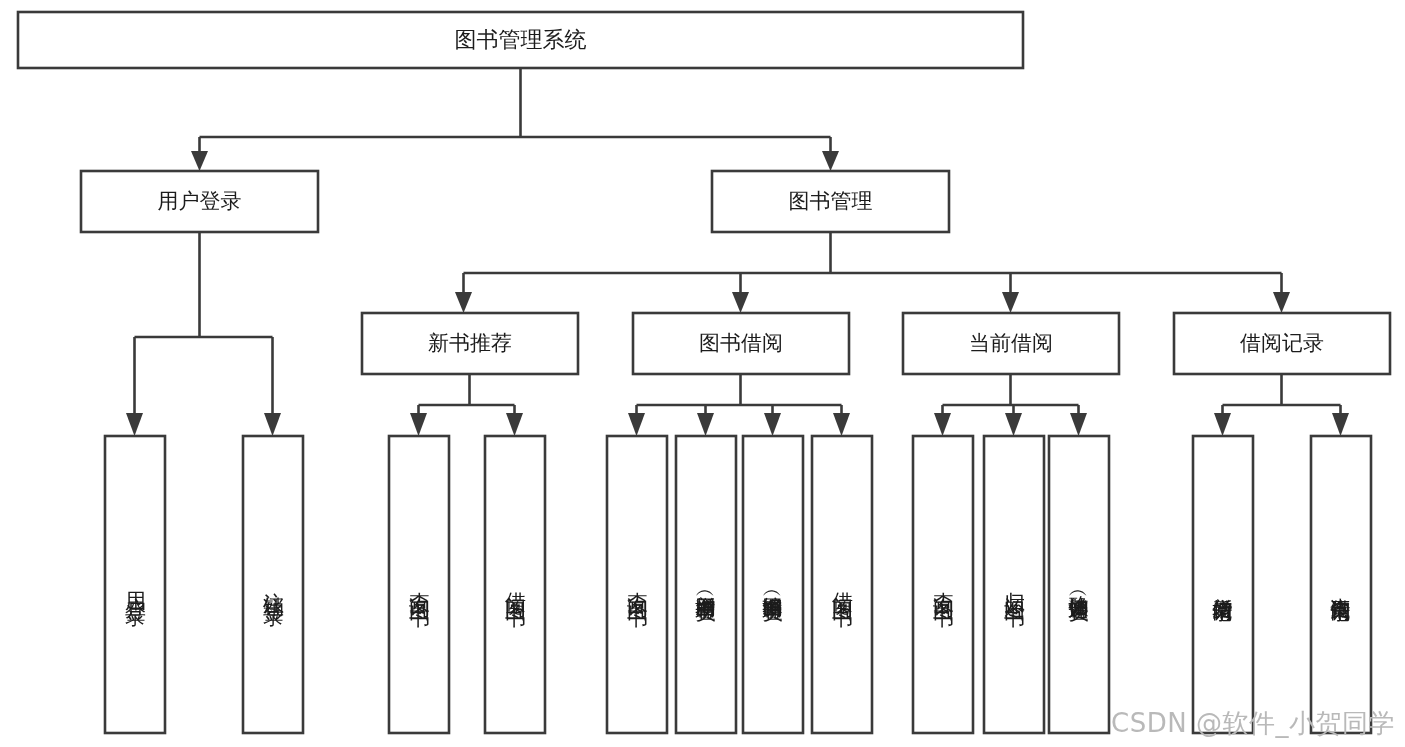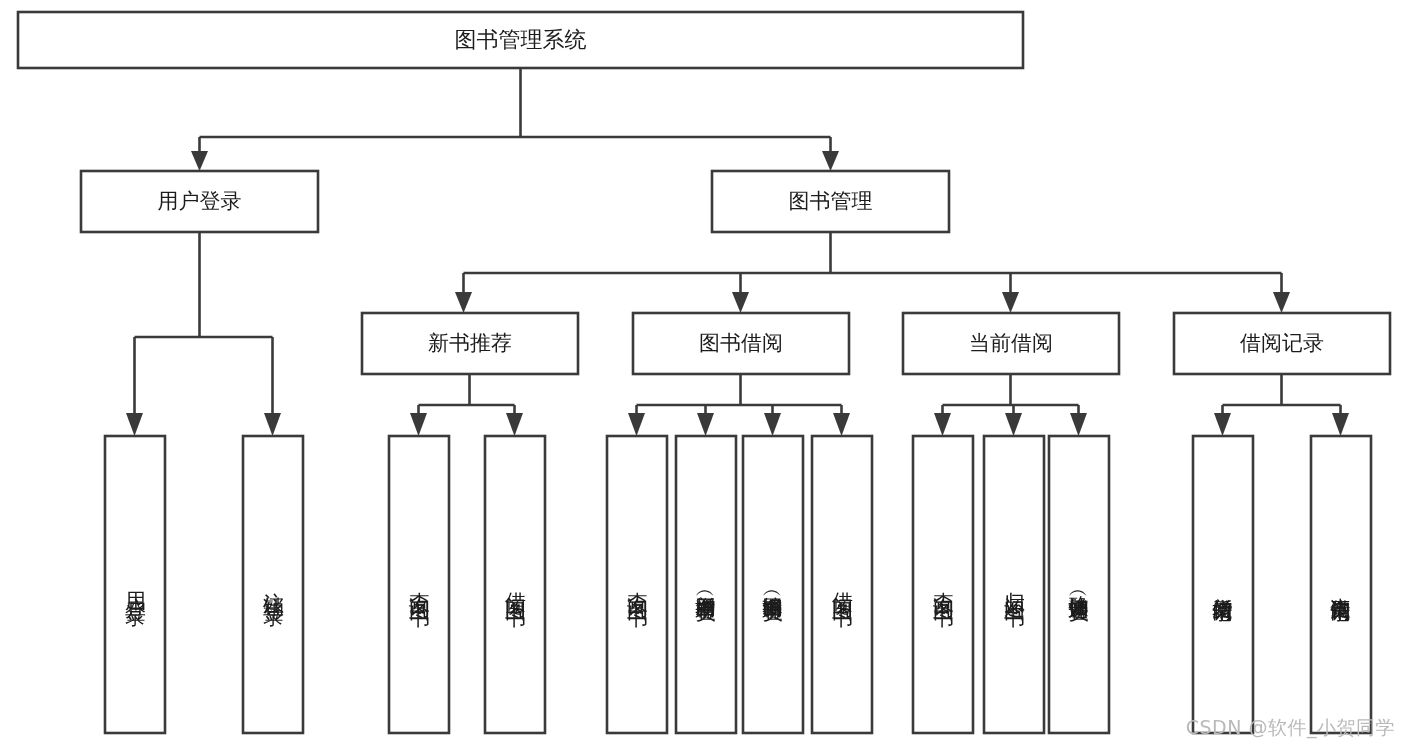--- a/index.html
+++ b/index.html
@@ -74,21 +74,21 @@
   }
   .vlabel-text.tight {
     letter-spacing: 1px;
     font-size: 20px;
   }
   .watermark {
     position: absolute;
     right: 10px;
     bottom: 6px;
     font-family: "DejaVu Sans", "Liberation Sans", sans-serif;
-    font-size: 19px;
+    font-size: 26px;
     color: #b9b9b9;
     letter-spacing: 0.5px;
     white-space: nowrap;
   }
 </style>
 </head>
 <body>
 
 <div id="diagram-root">
 

